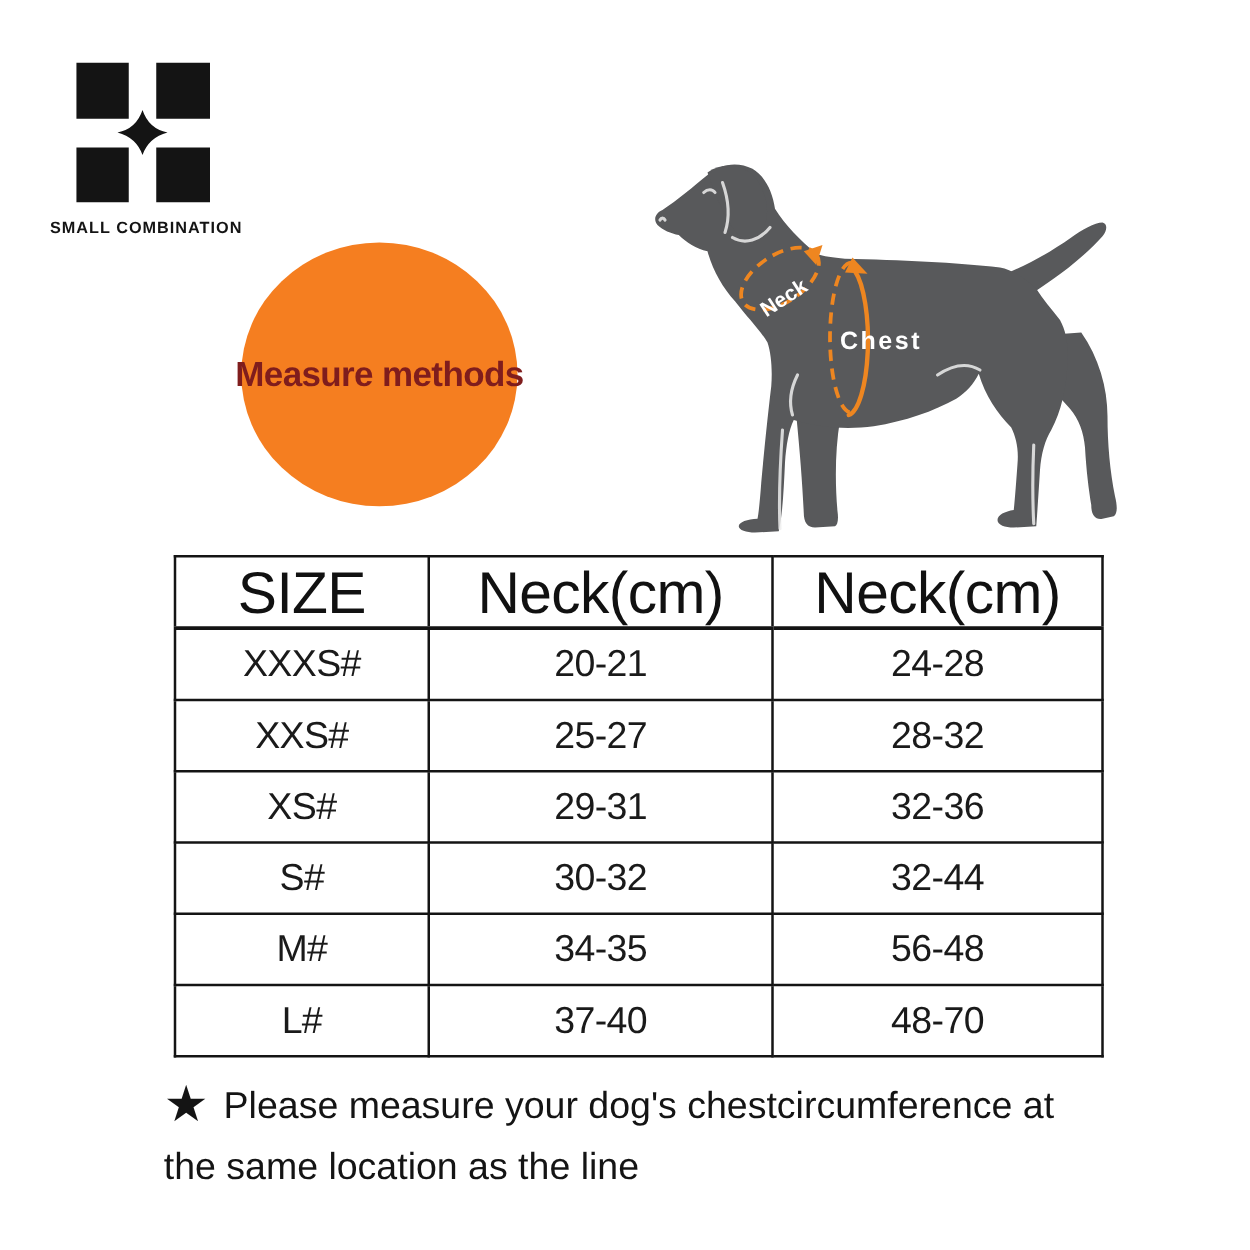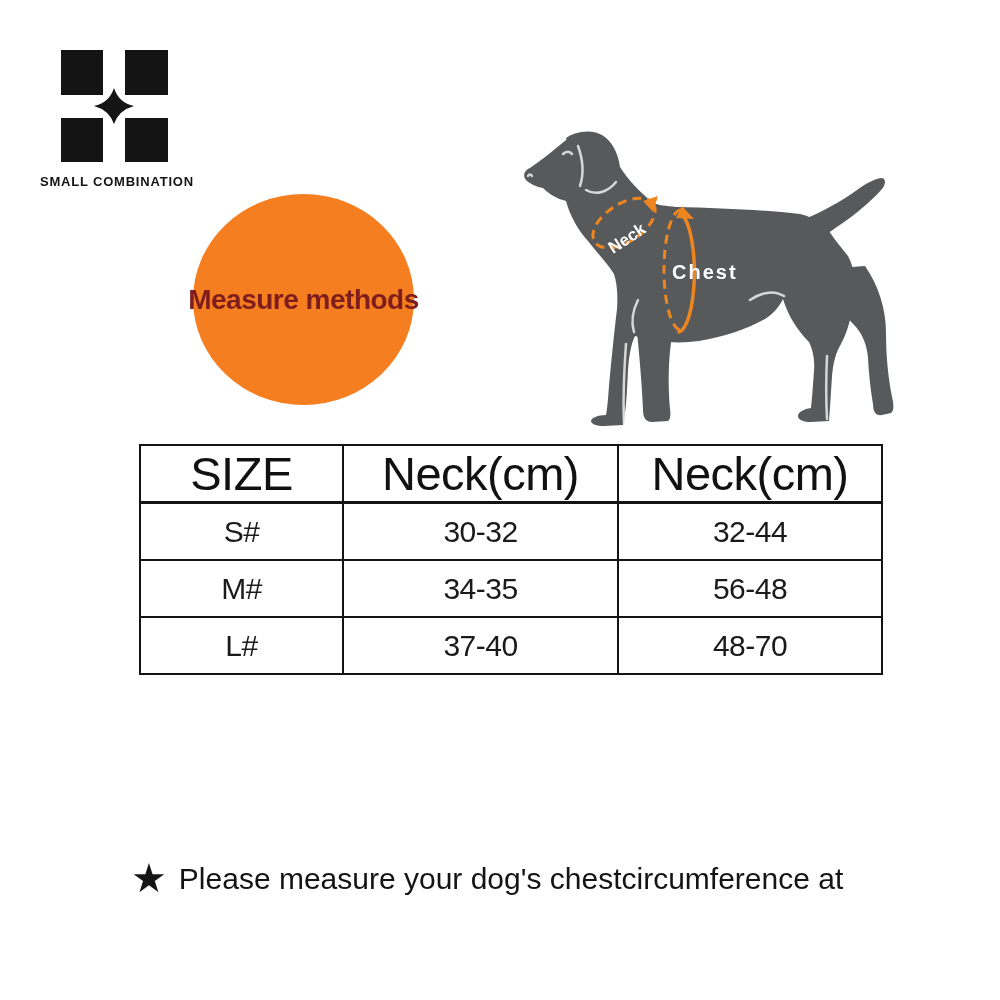--- a/index.html
+++ b/index.html
@@ -29,21 +29,21 @@
   table.size-table{
     position:absolute;left:139px;top:444px;width:742px;
     border-collapse:collapse;table-layout:fixed;
   }
   .size-table th,.size-table td{
     border:2px solid #141414;text-align:center;vertical-align:middle;padding:0;
   }
   .size-table th{height:53px;font-size:47px;font-weight:400;border-bottom-width:3px;letter-spacing:-0.5px;margin-top:24px;}
   .size-table td{height:55px;font-size:30px;font-weight:400;letter-spacing:-0.5px;color:#1a1a1a;}
   
-  .note{position:absolute;left:131px;top:860px;width:810px;line-height:37px;font-size:30px;color:#141414;}
+  .note{position:absolute;left:131px;top:860px;width:810px;line-height:49px;font-size:30px;color:#141414;}
   .note .star{font-size:40px;margin-right:12px;vertical-align:-3px;}
   .note-line2{display:block;}
 </style>
 </head>
 <body>
 
 <div id="canvas">
 
   <div class="brand">
     <svg class="logo-svg" viewBox="0 0 107 112" aria-hidden="true">
@@ -109,34 +109,50 @@
       </colgroup>
     <thead>
       <tr>
         <th>SIZE</th>
         <th>Neck(cm)</th>
         <th>Neck(cm)</th>
       </tr>
     </thead>
     <tbody>
       <tr>
+        <td>XXXS#</td>
+        <td>20-21</td>
+        <td>24-28</td>
+      </tr>
+      <tr>
+        <td>XXS#</td>
+        <td>25-27</td>
+        <td>28-32</td>
+      </tr>
+      <tr>
+        <td>XS#</td>
+        <td>29-31</td>
+        <td>32-36</td>
+      </tr>
+      <tr>
         <td>S#</td>
         <td>30-32</td>
         <td>32-44</td>
       </tr>
       <tr>
         <td>M#</td>
         <td>34-35</td>
         <td>56-48</td>
       </tr>
       <tr>
         <td>L#</td>
         <td>37-40</td>
         <td>48-70</td>
       </tr>
     </tbody>
   </table>
 
   <div class="note">
     <span class="note-line1"><span class="star">★</span><span>Please measure your dog's chestcircumference at</span></span>
+    <span class="note-line2">the same location as the line</span>
   </div>
 
 </div>
 
 </body></html>

